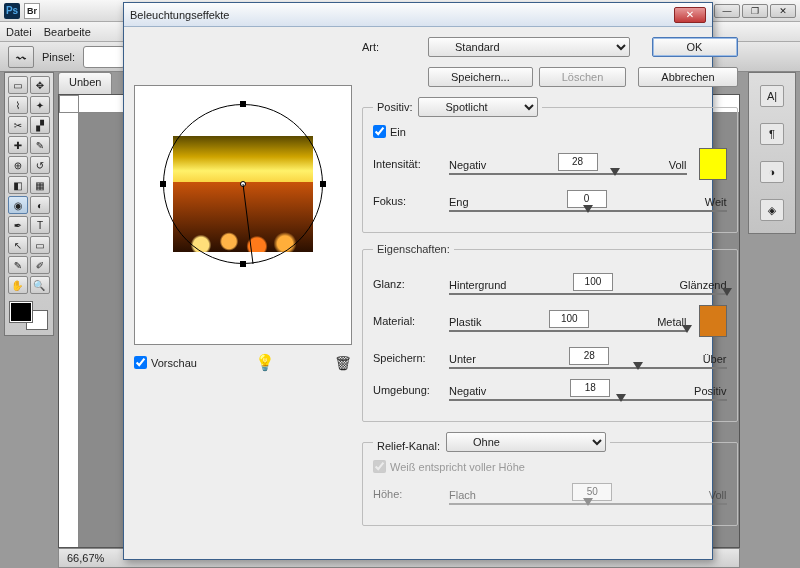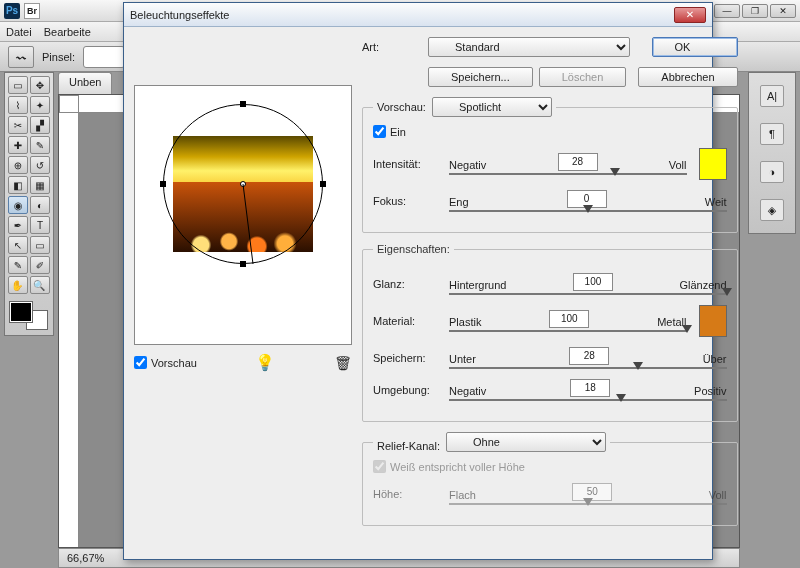--- a/index.html
+++ b/index.html
@@ -34,21 +34,21 @@
 .dialog{position:absolute;left:123px;top:2px;width:590px;height:558px;background:#eee;border:1px solid #3a5f8a;box-shadow:2px 3px 8px rgba(0,0,0,.35)}
 .dlg-title{height:24px;background:linear-gradient(#fcfcfc,#d9e3f0);display:flex;align-items:center;padding:0 6px;border-bottom:1px solid #9db2c9}
 .dlg-title .x{margin-left:auto;width:32px;height:16px;background:linear-gradient(#e69999,#c23a3a);border:1px solid #8a2525;border-radius:2px;color:#fff;display:flex;align-items:center;justify-content:center;font-size:10px}
 .dlg-body{padding:10px;display:flex;gap:10px}
 .left-col{width:220px}
 .right-col{flex:1}
 .row{display:flex;align-items:center;gap:6px;margin-bottom:10px}
 .lbl{width:60px;text-align:left}
 select,.btn,input[type=text]{border:1px solid #8a8a8a;background:linear-gradient(#fdfdfd,#e3e3e3);height:20px;border-radius:2px;padding:0 22px}
 select{height:20px}
-.btn{min-width:76px;line-height:18px;cursor:default}
+.btn{min-width:76px;text-align:center;line-height:18px;cursor:default}
 .btn.primary{border:1px solid #4a78b8;box-shadow:0 0 0 1px #9bbce6 inset}
 .btn[disabled]{color:#999}
 fieldset{border:1px solid #bdbdbd;border-radius:2px;padding:8px 10px 10px;margin-bottom:10px}
 legend{padding:0 4px;color:#333}
 .slider-row{display:flex;align-items:center;gap:6px;margin:10px 0}
 .slider-lbl{width:70px}
 .slider-wrap{flex:1;position:relative}
 .sl-val{width:40px;height:18px;border:1px solid #888;background:#fff;text-align:center;font-size:10px;line-height:16px;margin:0 auto}
 .sl-top{display:flex;align-items:flex-end;justify-content:space-between}
 .sl-track{height:2px;background:#777;position:relative;margin-top:2px}
@@ -183,21 +183,21 @@
     <div class="row">
      <span class="lbl"></span>
      <div class="btn">Speichern...</div>
      <div class="btn" disabled="">Löschen</div>
      <div style="flex:1"></div>
      <div class="btn" style="min-width:86px">Abbrechen</div>
     </div>
 
     <fieldset>
      <legend style="display:flex;align-items:center;gap:6px">
-      <span>Vorschau:</span>
+      <span>Positiv:</span>
       <select style="width:120px"><option>Spotlicht</option></select>
      </legend>
      <label class="chk">
               <input type="checkbox" checked="" style="">
               <span>Ein</span>
             </label>
      <div class="slider-row">
       <span class="slider-lbl">Intensität:</span>
       <div class="slider-wrap">
        <div class="sl-top">

